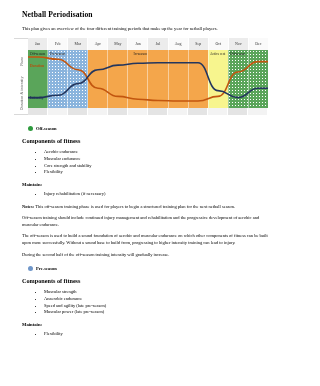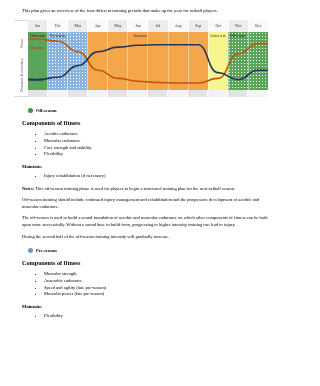--- a/index.html
+++ b/index.html
@@ -59,20 +59,21 @@
   ul.blist li{font-size:4.5px;line-height:1.5;}
   .sub{font-size:4.7px;font-weight:bold;margin:5px 0 4px 0;}
   p.note{font-size:4.5px;line-height:1.45;margin:0 0 5px 0;}
   .note b{font-weight:bold;}
 </style>
 </head>
 <body>
 
 <div class="page">
 
+  <h1 class="title">Netball Periodisation</h1>
   <p class="intro">This plan gives an overview of the four different training periods that make up the year for netball players.</p>
 
   <div class="chart-wrap">
     <div class="chart-card"></div>
 
     <div class="axis-labels">
       <div class="ylab ylab-phase">Phase</div>
       <div class="ylab ylab-dur">Duration &amp; intensity</div>
     </div>
 

